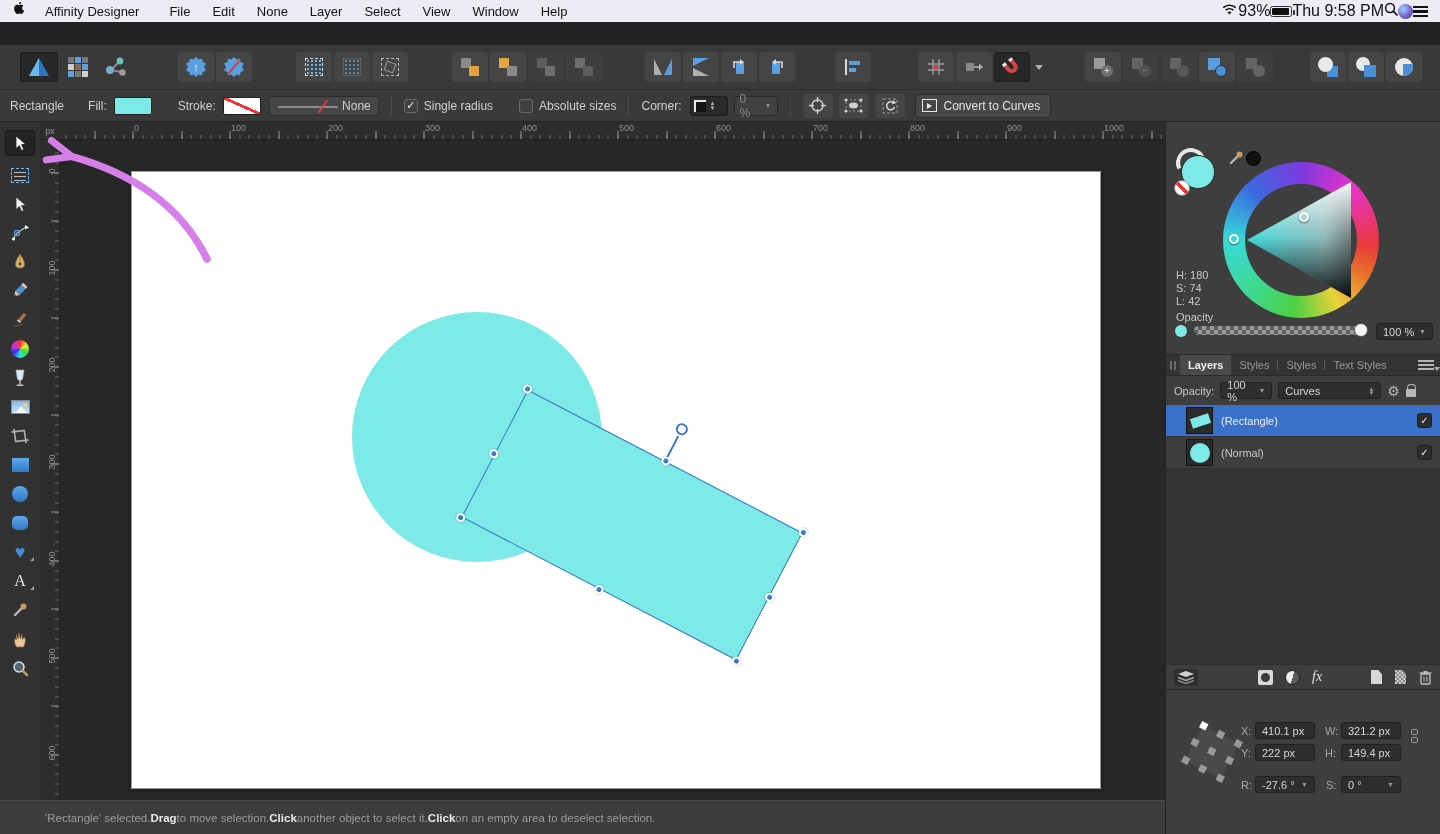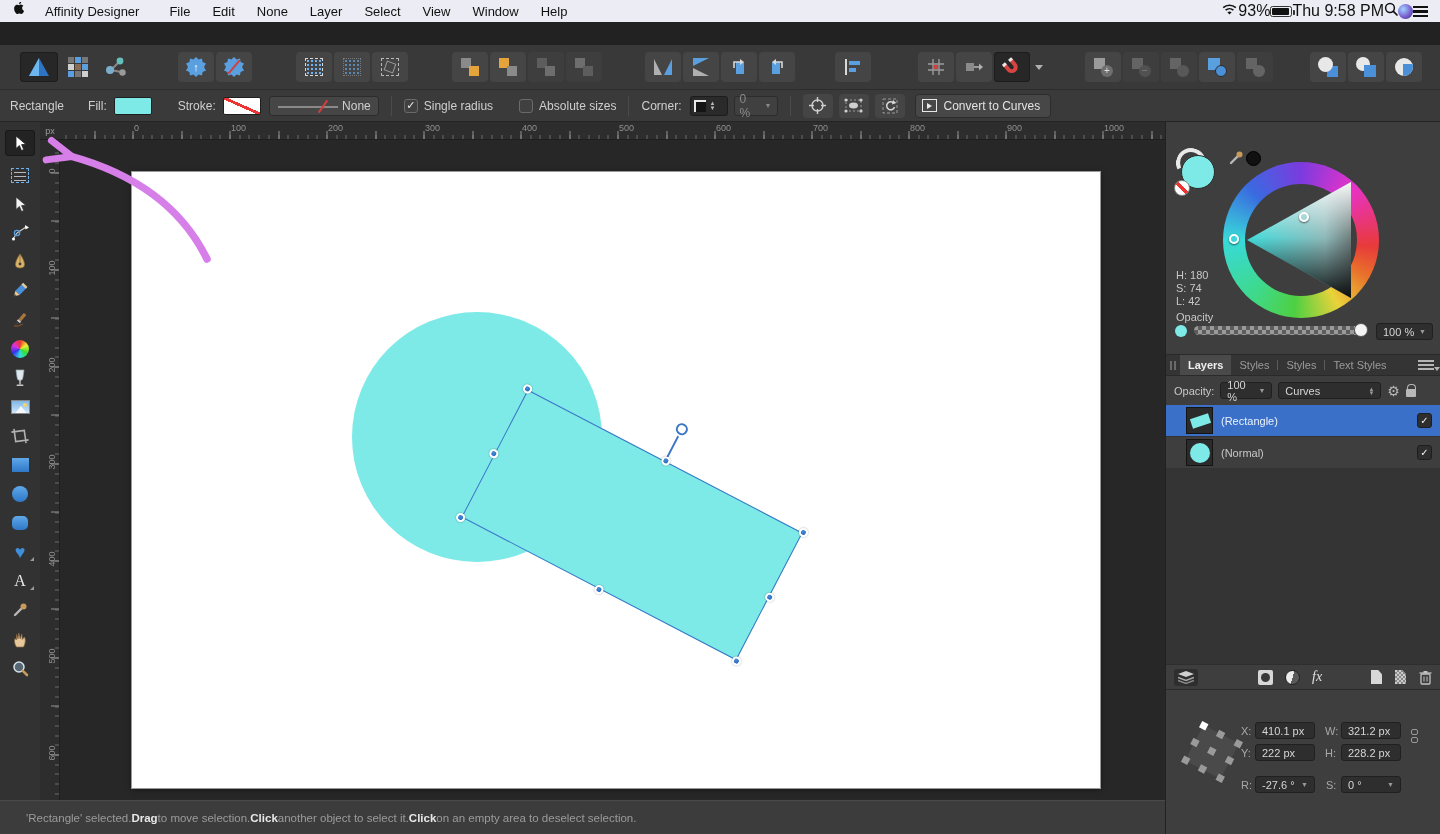--- a/index.html
+++ b/index.html
@@ -171,21 +171,21 @@
   .xlabel { color:#a8a8a8; }
   .xfield { width:60px; height:17px; font-size:11px; }
   .anchor { position:absolute; left:28px; top:618px; width:40px; height:40px; background:#4a4a4a; transform:rotate(27.6deg); }
   .adot { position:absolute; width:7px; height:7px; background:#9a9a9a; }
   .adot.w { background:#fff; }
   .chain { position:absolute; display:flex; flex-direction:column; gap:2px; }
   .chain i { width:7px; height:6px; border:1.5px solid #9a9a9a; border-radius:2px; }
 
   
   .statusbar { position:absolute; left:0; top:678px; width:1165px; height:34px; background:#3c3c3c;
-    border-top:1px solid #4a4a4a; display:flex; align-items:center; padding-left:26px;
+    border-top:1px solid #4a4a4a; display:flex; align-items:center; padding-left:45px;
     font-size:11.5px; color:#9b9b9b; z-index:6;}
   .statusbar b { color:#e8e8e8; }
 
   
   .gear { color:#b8b8b8; font-size:14px; line-height:1; }
   .lockico { position:relative; width:10px; height:8px; background:#b8b8b8; border-radius:1px; margin-top:5px;}
   .lockico::before { content:""; position:absolute; left:1.5px; top:-5px; width:7px; height:6px;
     border:1.5px solid #b8b8b8; border-bottom:none; border-radius:4px 4px 0 0; }
   .pageico { width:11px; height:14px; background:#d8d8d8; clip-path:polygon(0 0,65% 0,100% 30%,100% 100%,0 100%); }
   .pageico.checker { background-image:linear-gradient(45deg,#888 25%,transparent 25% 75%,#888 75%),linear-gradient(45deg,#888 25%,transparent 25% 75%,#888 75%); background-size:4px 4px; background-position:0 0,2px 2px; background-color:#ccc;}
@@ -791,21 +791,21 @@
         <span class="xlabel" style="position:absolute;left:159px;top:35px">W:</span>
         <span class="ddbox xfield" style="position:absolute;left:175px;top:32px">
             <span>321.2 px</span>
           </span>
         <span class="xlabel" style="position:absolute;left:75px;top:57px">Y:</span>
         <span class="ddbox xfield" style="position:absolute;left:89px;top:54px">
             <span>222 px</span>
           </span>
         <span class="xlabel" style="position:absolute;left:159px;top:57px">H:</span>
         <span class="ddbox xfield" style="position:absolute;left:175px;top:54px">
-            <span>228.2 px</span>
+            <span>149.4 px</span>
           </span>
         <span class="chain" style="left:245px;top:39px">
             <i></i>
             <i></i>
           </span>
 
         <span class="xlabel" style="position:absolute;left:75px;top:89px">R:</span>
         <span class="ddbox xfield" style="position:absolute;left:89px;top:86px">
             <span>-27.6 °</span>
             <span class="dda">▼</span>

